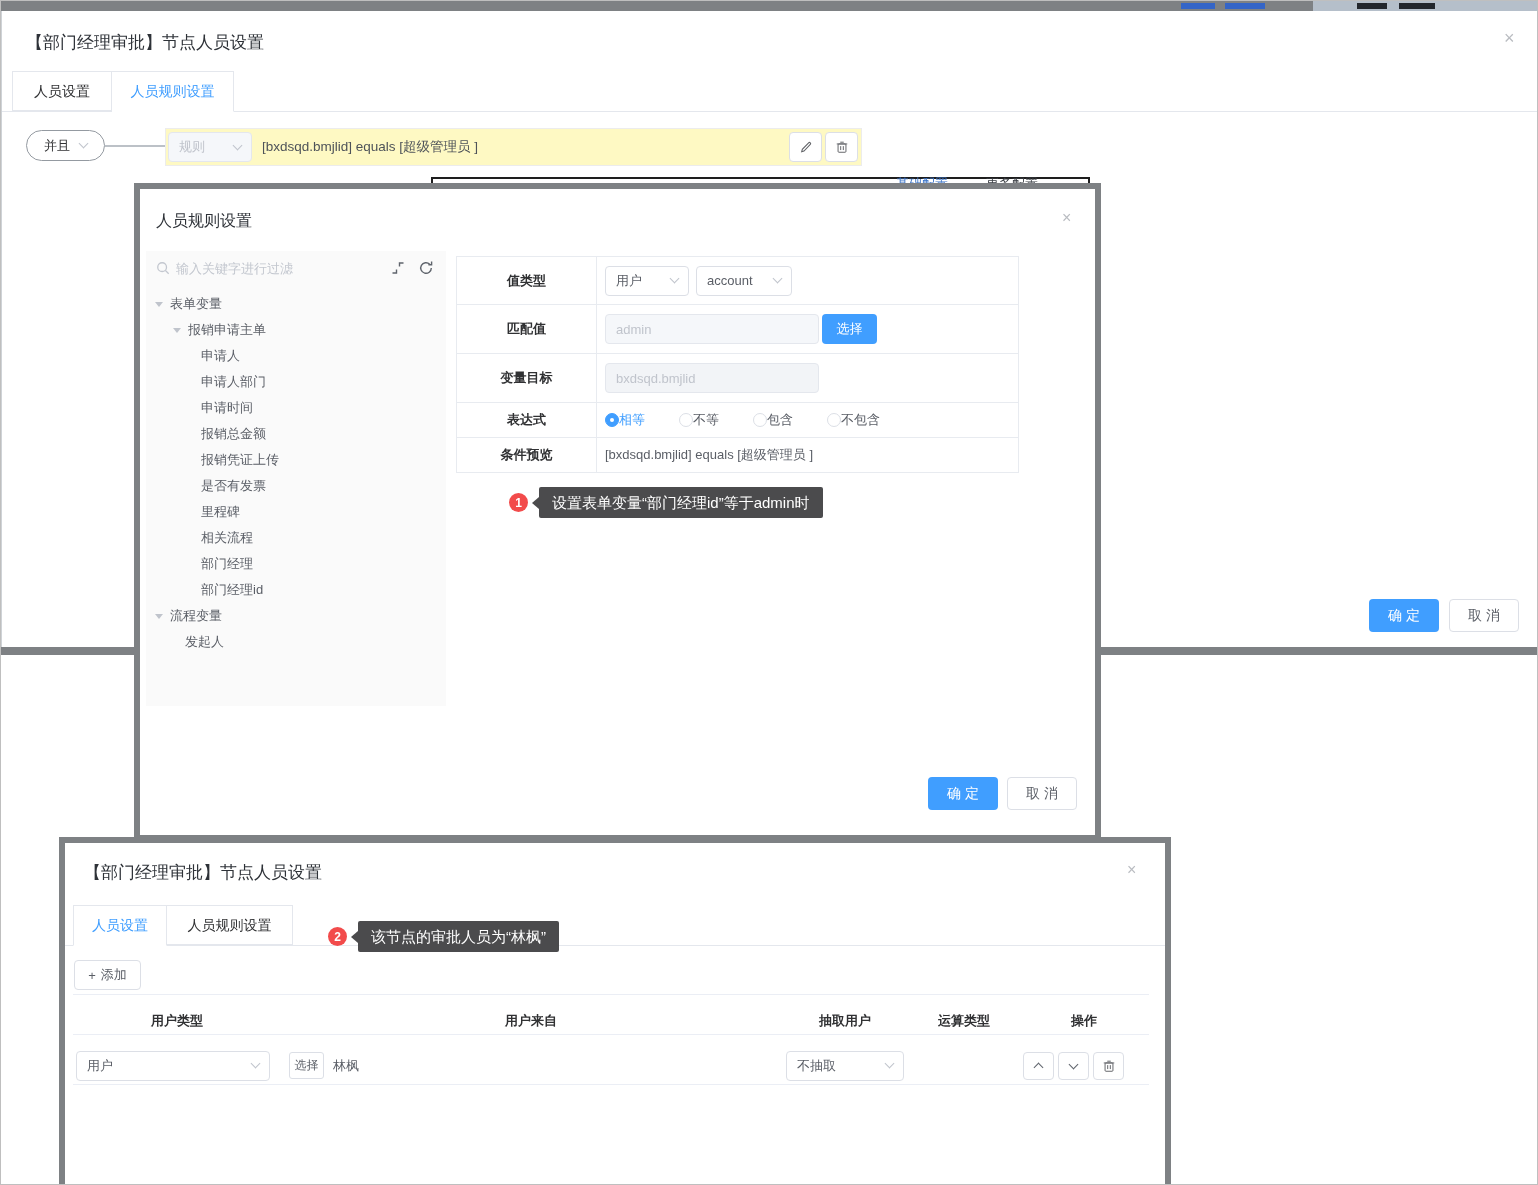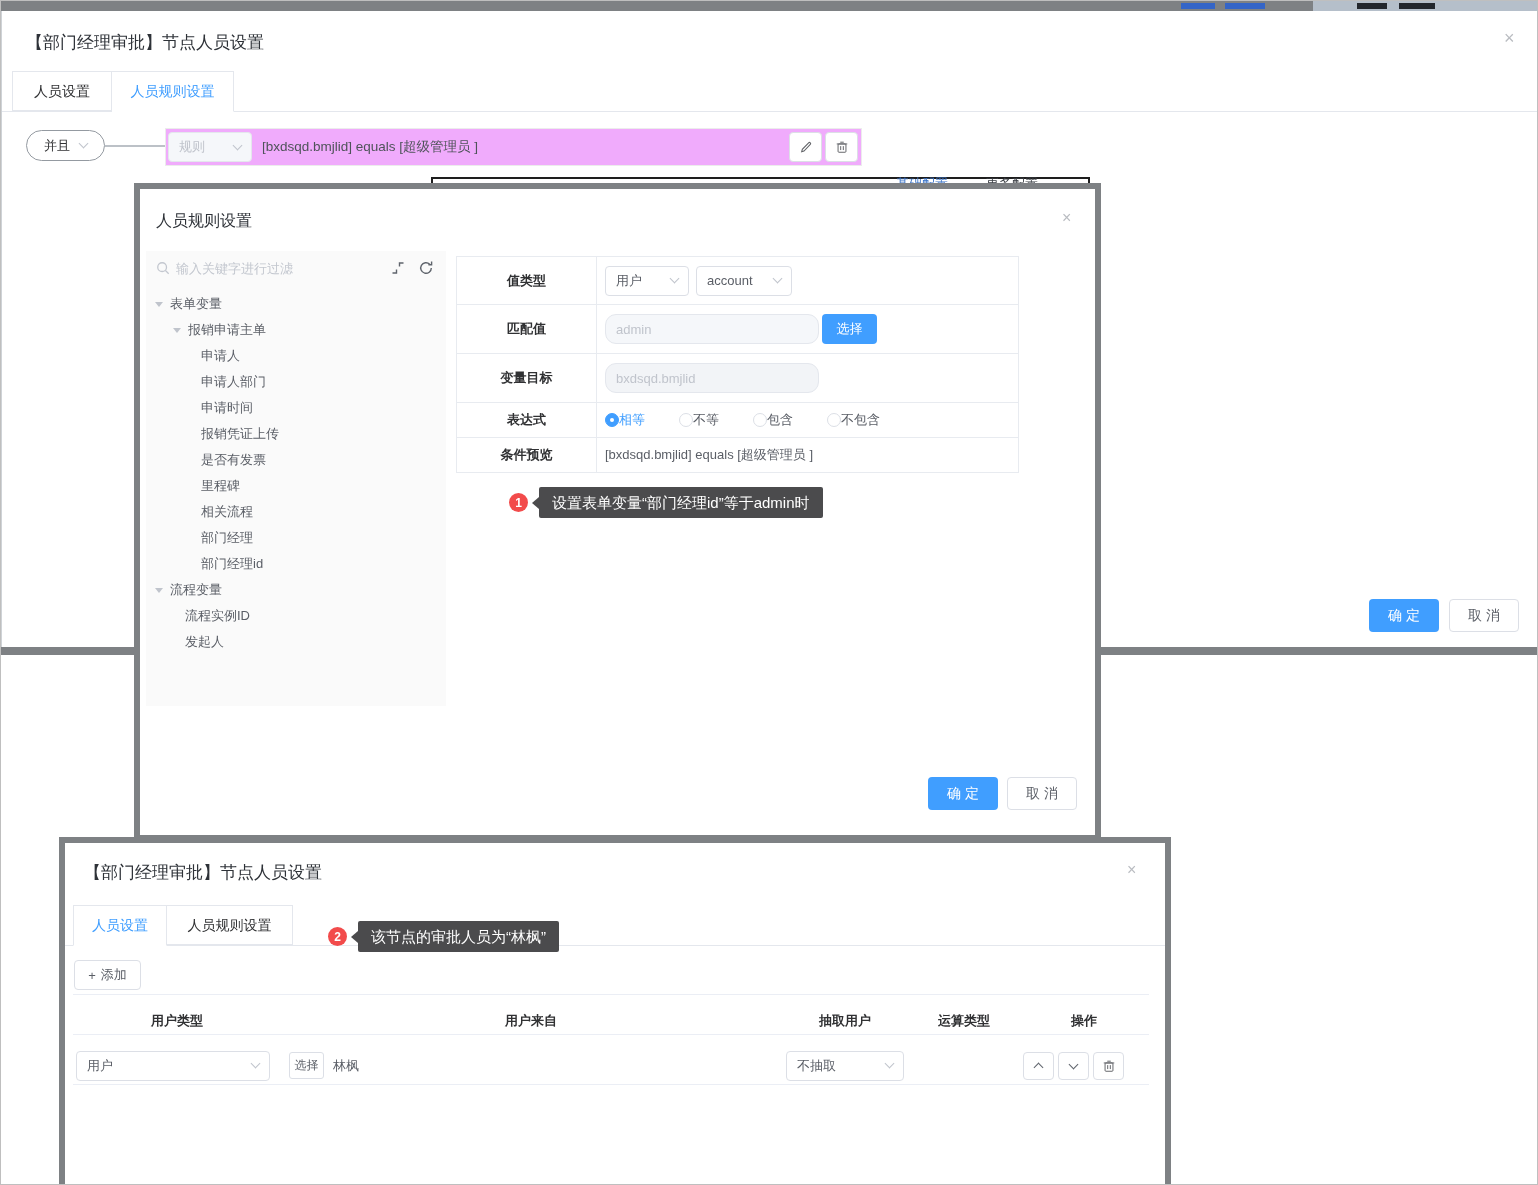--- a/index.html
+++ b/index.html
@@ -21,21 +21,21 @@
   .btn-primary { background:#409eff; color:#fff; }
   .btn-plain { background:#fff; color:#5a5e66; border:1px solid #dcdfe6; }
   .icon-btn { background:#fff; border:1px solid #dcdfe6; border-radius:4px; display:flex; align-items:center; justify-content:center; }
   .sel { background:#fff; border:1px solid #dcdfe6; border-radius:4px; height:30px; display:flex; align-items:center;
          justify-content:space-between; padding:0 10px; font-size:13px; color:#5a5e66; }
   .sel.gray { background:#f5f7fa; border-color:#e4e7ed; color:#bfc3cb; }
   .chev { display:inline-block; width:7px; height:7px; border-right:1.4px solid #c0c4cc; border-bottom:1.4px solid #c0c4cc;
           transform:rotate(45deg); margin-top:-4px; }
   .chev.dark { border-color:#5f646c; }
   .chev.up { transform:rotate(-135deg); margin-top:4px; }
-  .txtinput { height:30px; border:1px solid #e4e7ed; background:#f5f7fa; border-radius:11px; color:#c0c4cc;
+  .txtinput { height:30px; border:1px solid #e4e7ed; background:#f5f7fa; border-radius:4px; color:#c0c4cc;
               font-size:13px; padding:0 10px; font-family:"Liberation Sans","DejaVu Sans",sans-serif; }
   .radio-dot { width:14px; height:14px; border-radius:50%; border:1px solid #dcdfe6; background:#fff; display:inline-block; position:relative; }
   .radio-dot.checked { background:#409eff; border-color:#409eff; }
   .radio-dot.checked::after { content:""; position:absolute; left:4px; top:4px; width:4px; height:4px; border-radius:50%; background:#fff; }
   .radio-opt { display:flex; align-items:center; font-size:13px; color:#5a5e66; }
   .radio-opt.checked-label { color:#409eff; }
   .badge { width:19px; height:19px; border-radius:50%; background:#f24b4b; color:#fff; font-size:12px; font-weight:bold;
            display:flex; align-items:center; justify-content:center; }
   .tipbox { height:31px; line-height:31px; background:#4b4b4d; color:#fff; font-size:15px; padding:0 13px; border-radius:2px; white-space:nowrap; }
   .tip-arrow { width:0; height:0; border-top:6px solid transparent; border-bottom:6px solid transparent; border-right:7px solid #4b4b4d; }
@@ -43,21 +43,21 @@
   
   .topstrip { left:0; top:0; width:1538px; height:10px; background:#7e8184; }
   .topstrip-right { left:1312px; top:0; width:226px; height:10px; background:#b5bfca; }
   .frag-mark { height:6px; top:2px; }
 
   
   .m1 { left:0; top:10px; width:1538px; height:636px; background:#fff; border-left:1px solid #cfd3d7; border-right:1px solid #cfd3d7; z-index:1; }
   .m1-bottombar { left:0; top:646px; width:1538px; height:8px; background:#7e8184; z-index:1; }
   .pill { border:1px solid #949aa1; border-radius:16px; width:79px; height:31px; display:flex; align-items:center;
           justify-content:center; gap:10px; font-size:13px; color:#303133; background:#fff; }
-  .rule-box { border:1px solid #ececec; background:#f0abfc; }
+  .rule-box { border:1px solid #ececec; background:#fef9c3; }
   .rule-sel { position:absolute; left:2px; top:3px; width:84px; }
 
   
   .grp-mid { left:133px; top:174px; width:967px; height:666px; z-index:3; }
   .grp-bot { left:58px; top:824px; width:1112px; height:361px; z-index:2; }
   .sliver-box { background:#fff; border:2px solid #1e1e1e; height:12px; }
   .frag-clip { height:8px; overflow:hidden; font-size:13px; line-height:13px; }
   .frame { border:6px solid #7e8184; background:#fff; }
   .frame .inner { position:absolute; left:0; top:0; right:0; bottom:0; background:#fff; }
 
@@ -196,43 +196,43 @@
             <div class="tree-row t2">
                 <span>申请人</span>
               </div>
             <div class="tree-row t2">
                 <span>申请人部门</span>
               </div>
             <div class="tree-row t2">
                 <span>申请时间</span>
               </div>
             <div class="tree-row t2">
+                <span>报销总金额</span>
+              </div>
+            <div class="tree-row t2">
                 <span>报销凭证上传</span>
               </div>
             <div class="tree-row t2">
                 <span>是否有发票</span>
               </div>
             <div class="tree-row t2">
                 <span>里程碑</span>
               </div>
             <div class="tree-row t2">
                 <span>相关流程</span>
               </div>
             <div class="tree-row t2">
                 <span>部门经理</span>
               </div>
             <div class="tree-row t2">
                 <span>部门经理id</span>
               </div>
             <div class="tree-row t0">
                 <span class="caret"></span>
                 <span>流程变量</span>
-              </div>
-            <div class="tree-row t1n">
-                <span>流程实例ID</span>
               </div>
             <div class="tree-row t1n">
                 <span>发起人</span>
               </div>
           </div>
         </div>
 
         <div class="abs form" style="left:316px;top:67px;width:563px;">
           <div class="frow" style="height:48px;">
             <div class="flabel">值类型</div>

